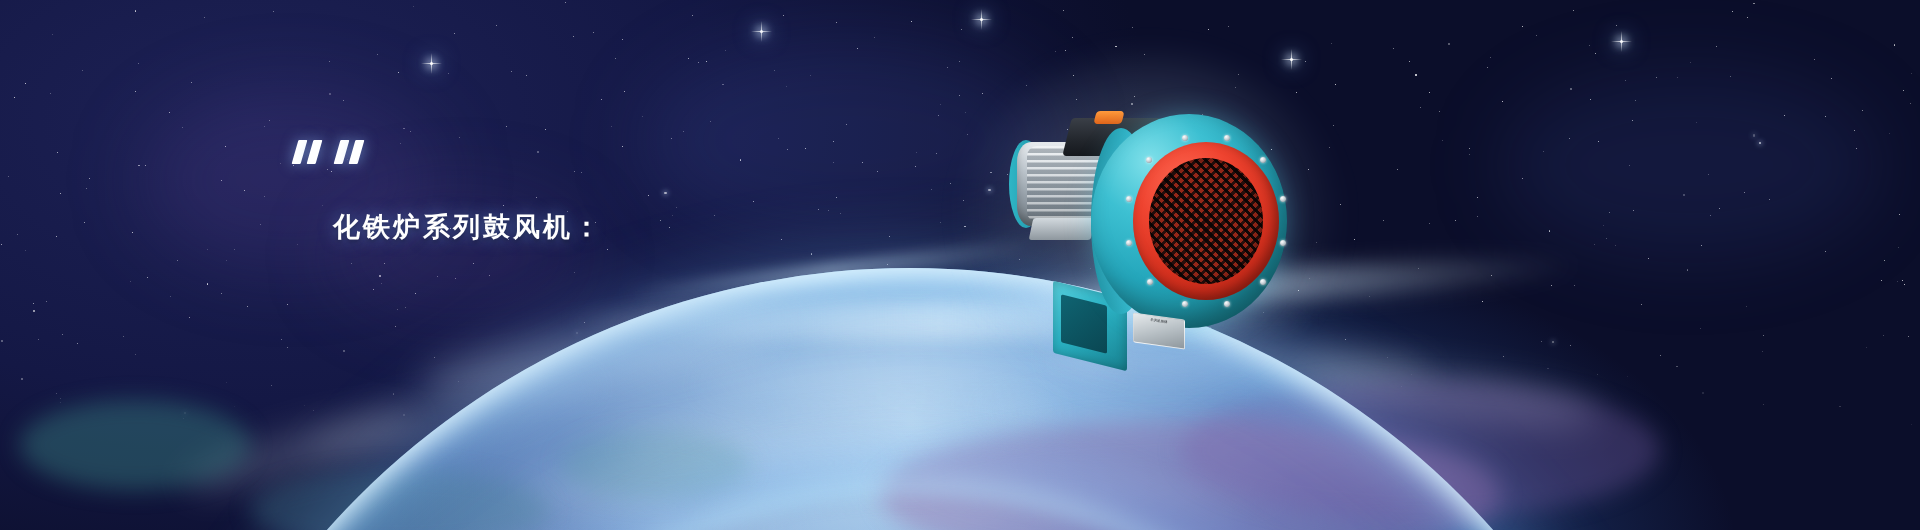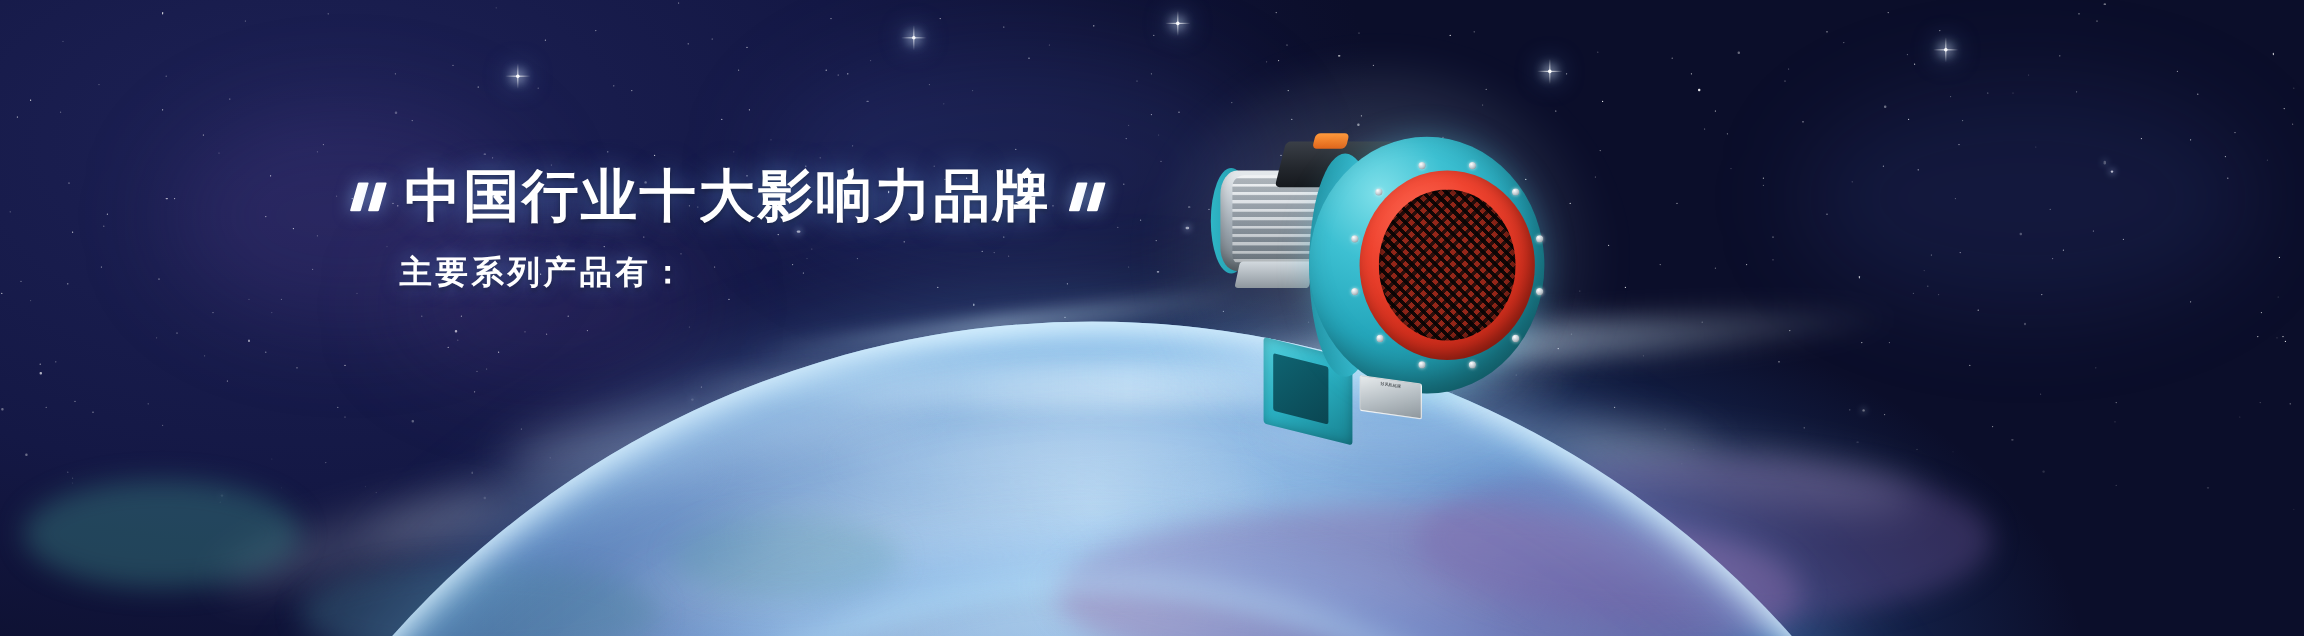--- a/index.html
+++ b/index.html
@@ -652,28 +652,27 @@
       </div>
     <div id="earth-limb"></div>
     <div id="earth-halo"></div>
   </div>
 
   <div id="headline-row">
     <span class="qmark open">
         <i></i>
         <i></i>
       </span>
-    <span id="headline">中国行业十大影响力品牌</span>
     <span class="qmark close">
         <i></i>
         <i></i>
       </span>
   </div>
 
-  <div id="subtitle">主要系列产品有：</div>
+  <div id="subtitle">化铁炉系列鼓风机：</div>
 
 
   <div id="blower-glow"></div>
   <div id="blower">
     <div class="bp" id="motor-cap"></div>
     <div class="bp" id="motor"></div>
     <div class="bp" id="motor-fins"></div>
     <div class="bp" id="motor-foot"></div>
     <div class="bp" id="term-box"></div>
     <div class="bp" id="term-cap"></div>

